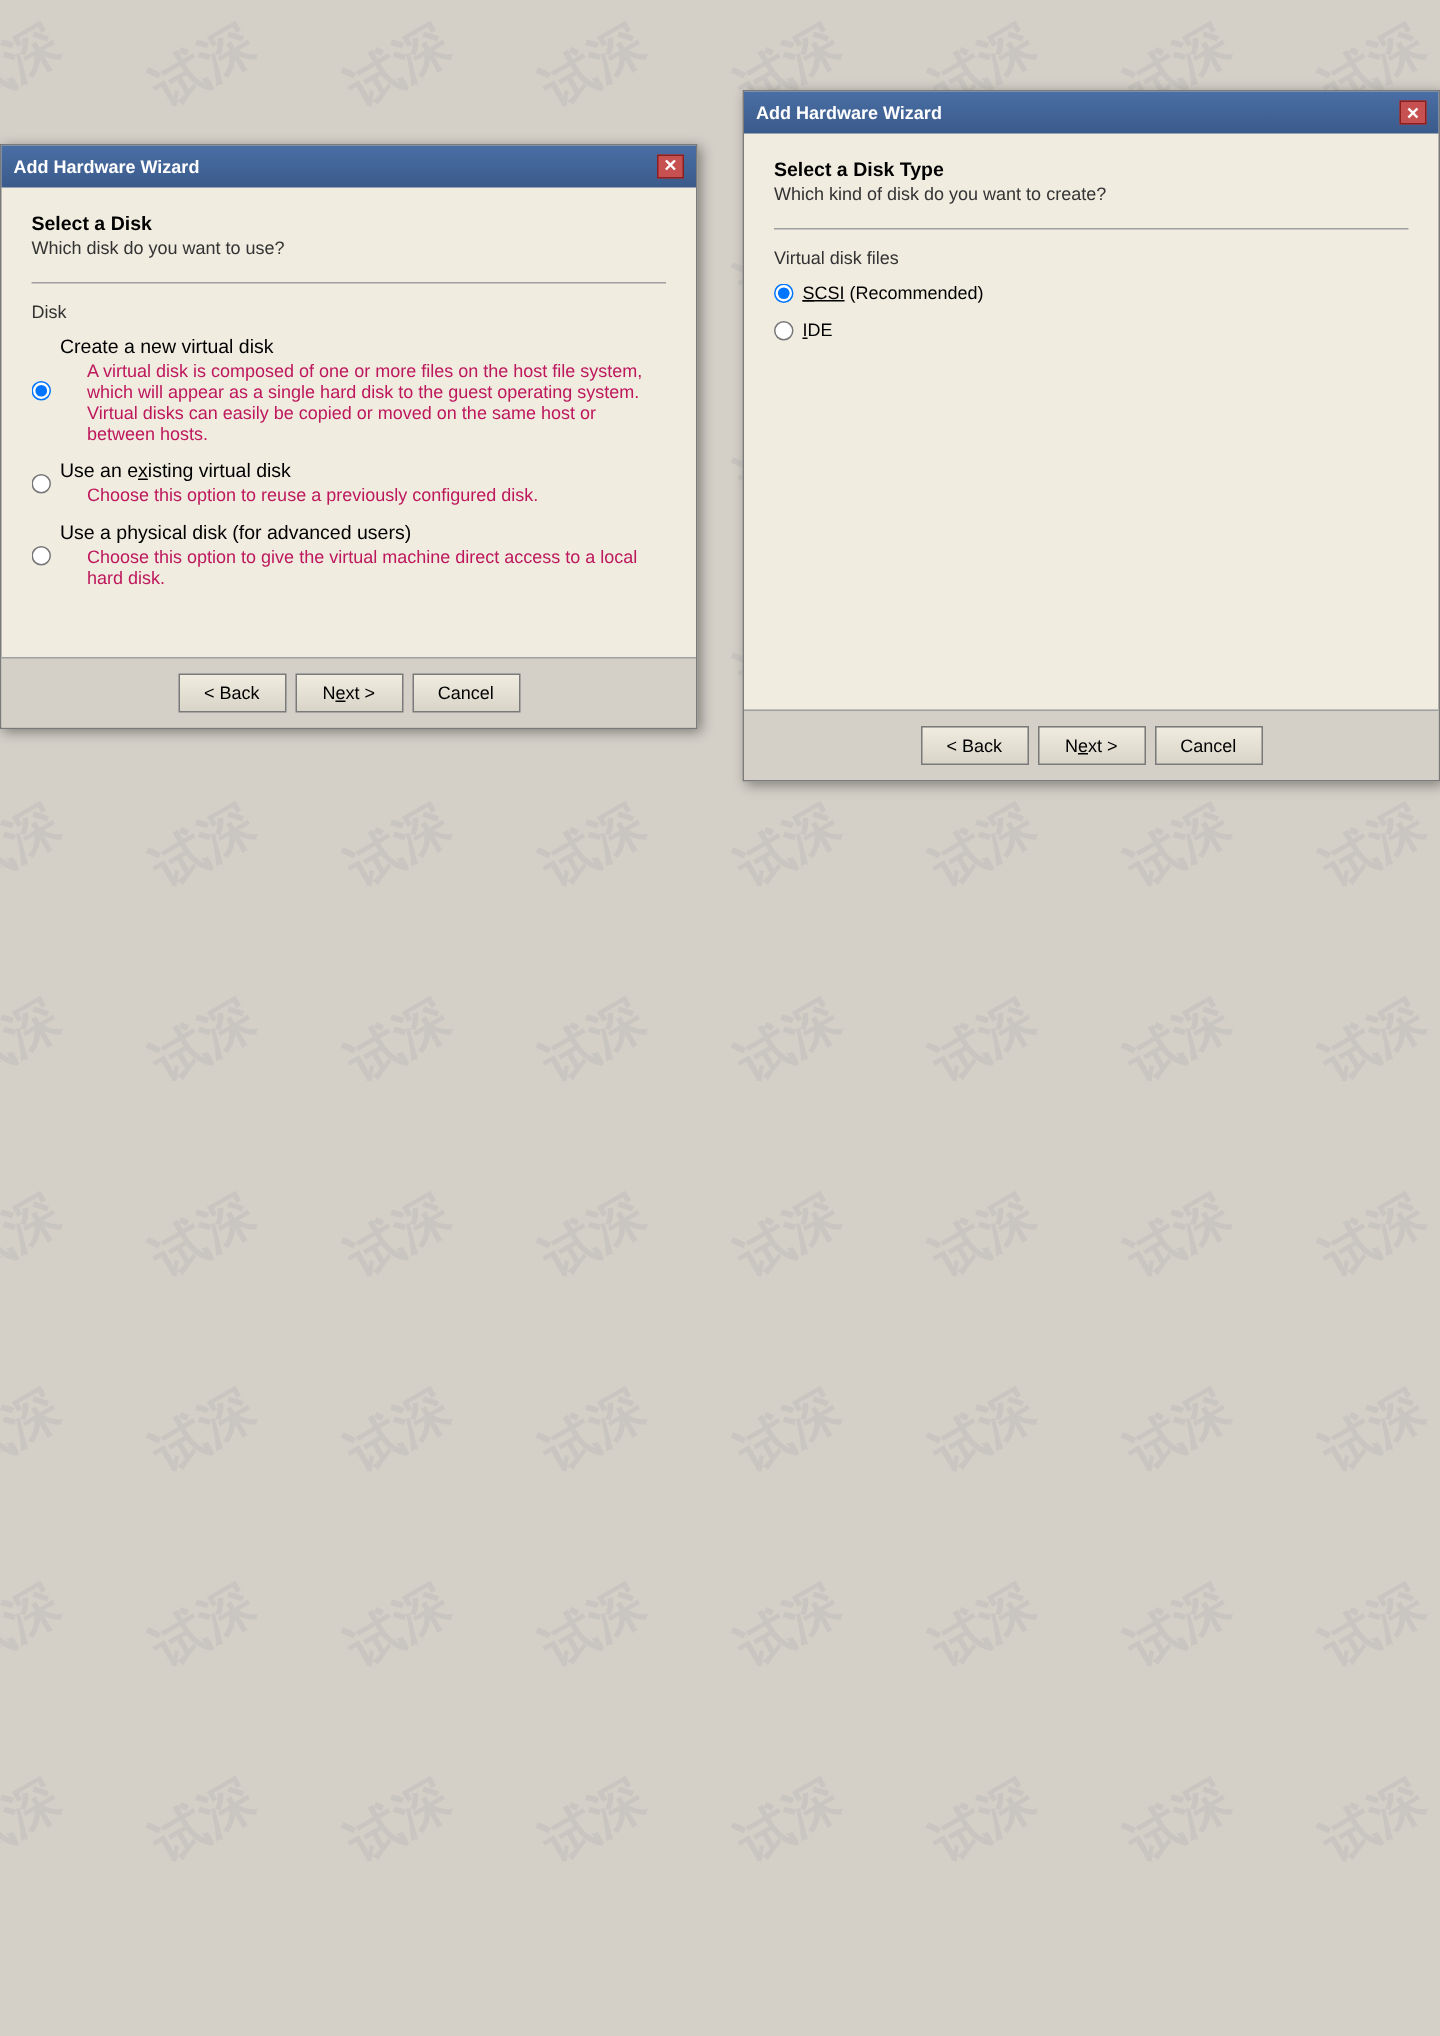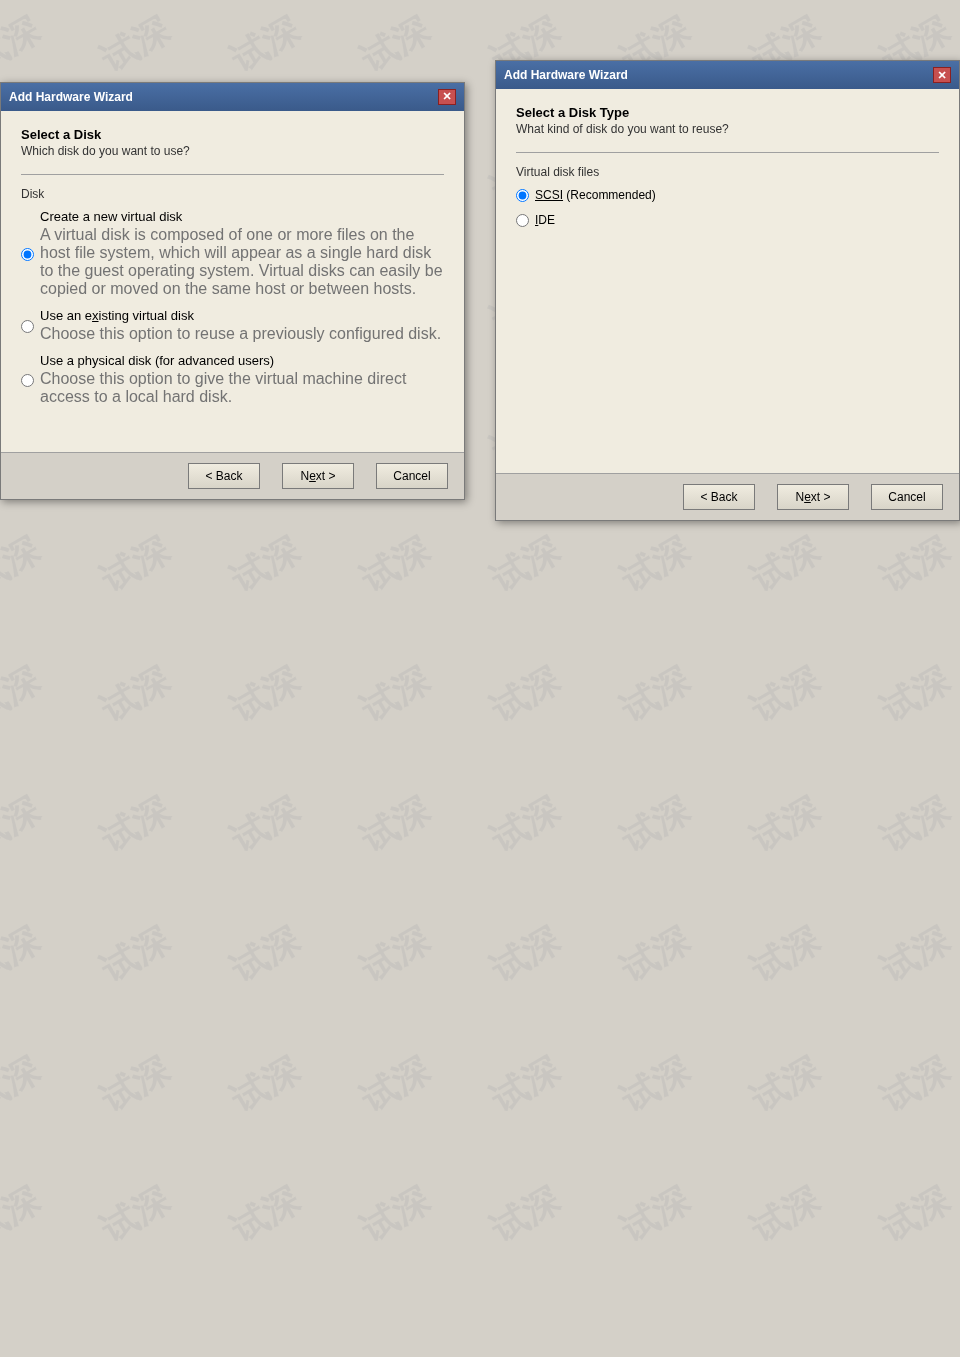--- a/index.html
+++ b/index.html
@@ -118,31 +118,32 @@
       margin-top: 2px;
       margin-right: 6px;
       flex-shrink: 0;
     }
 
     .radio-label {
       font-size: 12px;
     }
 
     .radio-description {
-      font-size: 16px;
-      color: #737373;
+      font-size: 12px;
+      color: #be185d;
       margin-top: 2px;
+      margin-left: 18px;
     }
 
     .button-bar {
       background: #d4d0c8;
       padding: 10px 16px;
       display: flex;
-      justify-content: flex-end;
-      gap: 22px;
+      justify-content: center;
+      gap: 6px;
       border-top: 1px solid #a0a0a0;
       margin-top: 20px;
     }
 
     .dialog-button {
       background: linear-gradient(to bottom, #f0ece0 0%, #d8d4c8 100%);
       border: 1px solid #7a7a7a;
       padding: 4px 14px;
       font-size: 12px;
       cursor: pointer;
@@ -312,21 +313,21 @@
 
   <div class="dialog">
 
     <div class="dialog-titlebar">
       <span class="dialog-title-text">Add Hardware Wizard</span>
       <div class="dialog-close-btn">✕</div>
     </div>
 
     <div class="dialog-body">
       <div class="section-title">Select a Disk Type</div>
-      <div class="section-subtitle">What kind of disk do you want to reuse?</div>
+      <div class="section-subtitle">Which kind of disk do you want to create?</div>
 
       <hr class="divider">
 
       <div class="group-label">Virtual disk files</div>
 
       <div class="radio-option">
         <input type="radio" name="disk-type" id="scsi-type" checked="" style="">
         <label for="scsi-type">
           <span class="radio-label">
             <span class="scsi-label"><span style="text-decoration:underline;">S</span>CSI</span> (Recommended)

